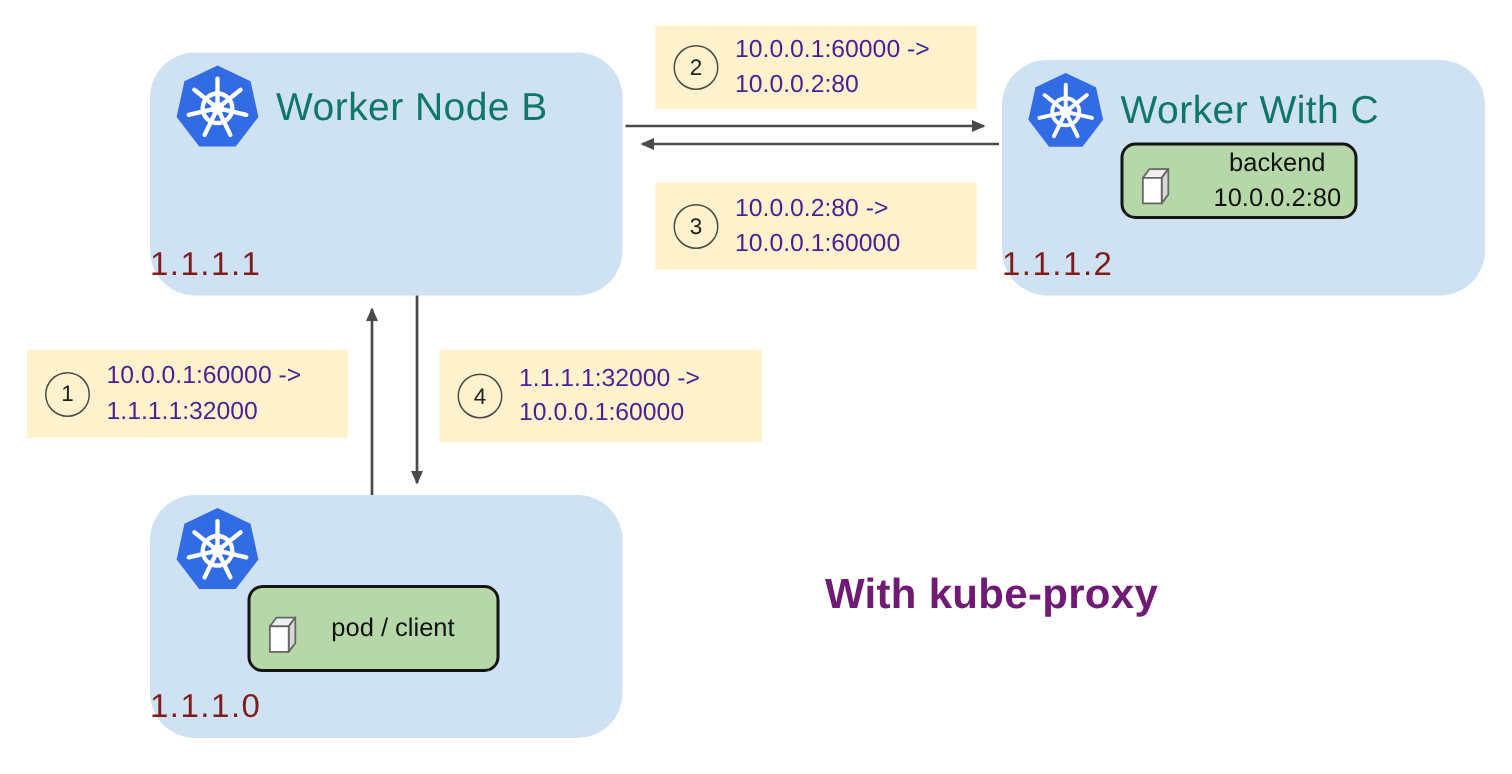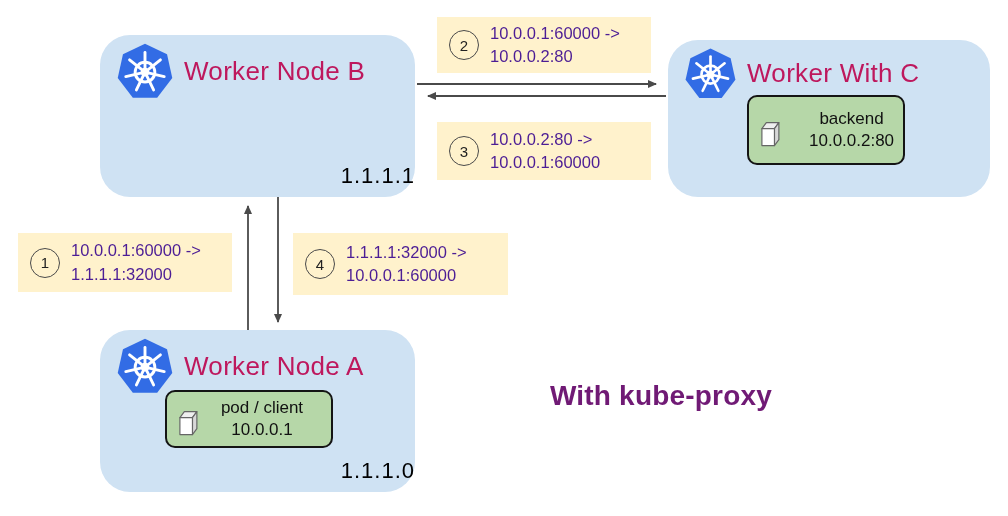--- a/index.html
+++ b/index.html
@@ -26,46 +26,46 @@
   .node-header {
     display: flex;
     align-items: center;
     gap: 10px;
     padding: 7px 0 0 16px;
   }
   .k8s-logo { width: 58px; height: 58px; flex: none; display: block; }
   .node-c .k8s-logo { width: 53px; height: 53px; }
   .node-title {
     font-size: 26px;
-    color: #be185d;
+    color: #0f766e;
     letter-spacing: 0.3px;
     white-space: nowrap;
   }
   .node-ip {
     position: absolute;
     bottom: 8px;
     left: 0;
     width: 100%;
-    text-align: right;
+    text-align: left;
     font-size: 22px;
-    color: #000000;
+    color: #7f1d1d;
     letter-spacing: 1px;
   }
 
   
   .pod-box {
     position: absolute;
     background: #b6d7a8;
     border: 2px solid #141414;
     border-radius: 10px;
     display: flex;
     align-items: center;
     padding: 3px 10px 3px 9px;
   }
-  .pod-c { left: 79px; top: 55px; width: 158px; height: 70px; gap: 24px; }
+  .pod-c { left: 79px; top: 55px; width: 158px; height: 51px; gap: 24px; }
   .pod-a { left: 65px; top: 60px; width: 168px; height: 58px; }
   .cube-icon { width: 27px; height: 31px; flex: none; margin-top: 8px; }
   .pod-lines {
     flex: 1;
     text-align: center;
     font-size: 17px;
     line-height: 1.3;
     color: #111111;
   }
 
@@ -170,49 +170,48 @@
       <svg class="cube-icon" viewBox="0 0 36 42">
         <polygon points="5,13 11,5 28,5 22,13" fill="#efefef" stroke="#666666" stroke-width="1.6" stroke-linejoin="round"></polygon>
         <polygon points="22,13 28,5 28,28 22,36" fill="#d8d8d8" stroke="#666666" stroke-width="1.6" stroke-linejoin="round"></polygon>
         <polygon points="5,13 22,13 22,36 5,36" fill="#ffffff" stroke="#666666" stroke-width="1.6" stroke-linejoin="round"></polygon>
       </svg>
       <div class="pod-lines">
         <div>backend</div>
         <div>10.0.0.2:80</div>
       </div>
     </div>
+    <div class="node-ip">1.1.1.2</div>
   </div>
 
   <div class="node node-a">
     <div class="node-header">
       <svg class="k8s-logo" viewBox="0 0 100 100">
         <polygon points="50,3 88,21 97,62 71,96 29,96 3,62 12,21" fill="#326ce5"></polygon>
         <g stroke="#ffffff" stroke-width="5" stroke-linecap="round" fill="none">
           <circle cx="50" cy="52" r="17"></circle>
           <line x1="50" y1="52" x2="50" y2="18"></line>
           <line x1="50" y1="52" x2="76.6" y2="30.8"></line>
           <line x1="50" y1="52" x2="83.1" y2="59.6"></line>
           <line x1="50" y1="52" x2="64.8" y2="82.6"></line>
           <line x1="50" y1="52" x2="35.2" y2="82.6"></line>
           <line x1="50" y1="52" x2="16.9" y2="59.6"></line>
           <line x1="50" y1="52" x2="23.4" y2="30.8"></line>
         </g>
         <circle cx="50" cy="52" r="7.5" fill="#ffffff"></circle>
       </svg>
-      <span class="node-title">Worker Node A</span>
     </div>
     <div class="pod-box pod-a">
       <svg class="cube-icon" viewBox="0 0 36 42">
         <polygon points="5,13 11,5 28,5 22,13" fill="#efefef" stroke="#666666" stroke-width="1.6" stroke-linejoin="round"></polygon>
         <polygon points="22,13 28,5 28,28 22,36" fill="#d8d8d8" stroke="#666666" stroke-width="1.6" stroke-linejoin="round"></polygon>
         <polygon points="5,13 22,13 22,36 5,36" fill="#ffffff" stroke="#666666" stroke-width="1.6" stroke-linejoin="round"></polygon>
       </svg>
       <div class="pod-lines">
         <div>pod / client</div>
-        <div>10.0.0.1</div>
       </div>
     </div>
     <div class="node-ip">1.1.1.0</div>
   </div>
 
   <div class="step step-1">
     <span class="step-num">1</span>
     <span class="step-text">
       <div>10.0.0.1:60000 -&gt;</div>
       <div>1.1.1.1:32000</div>

